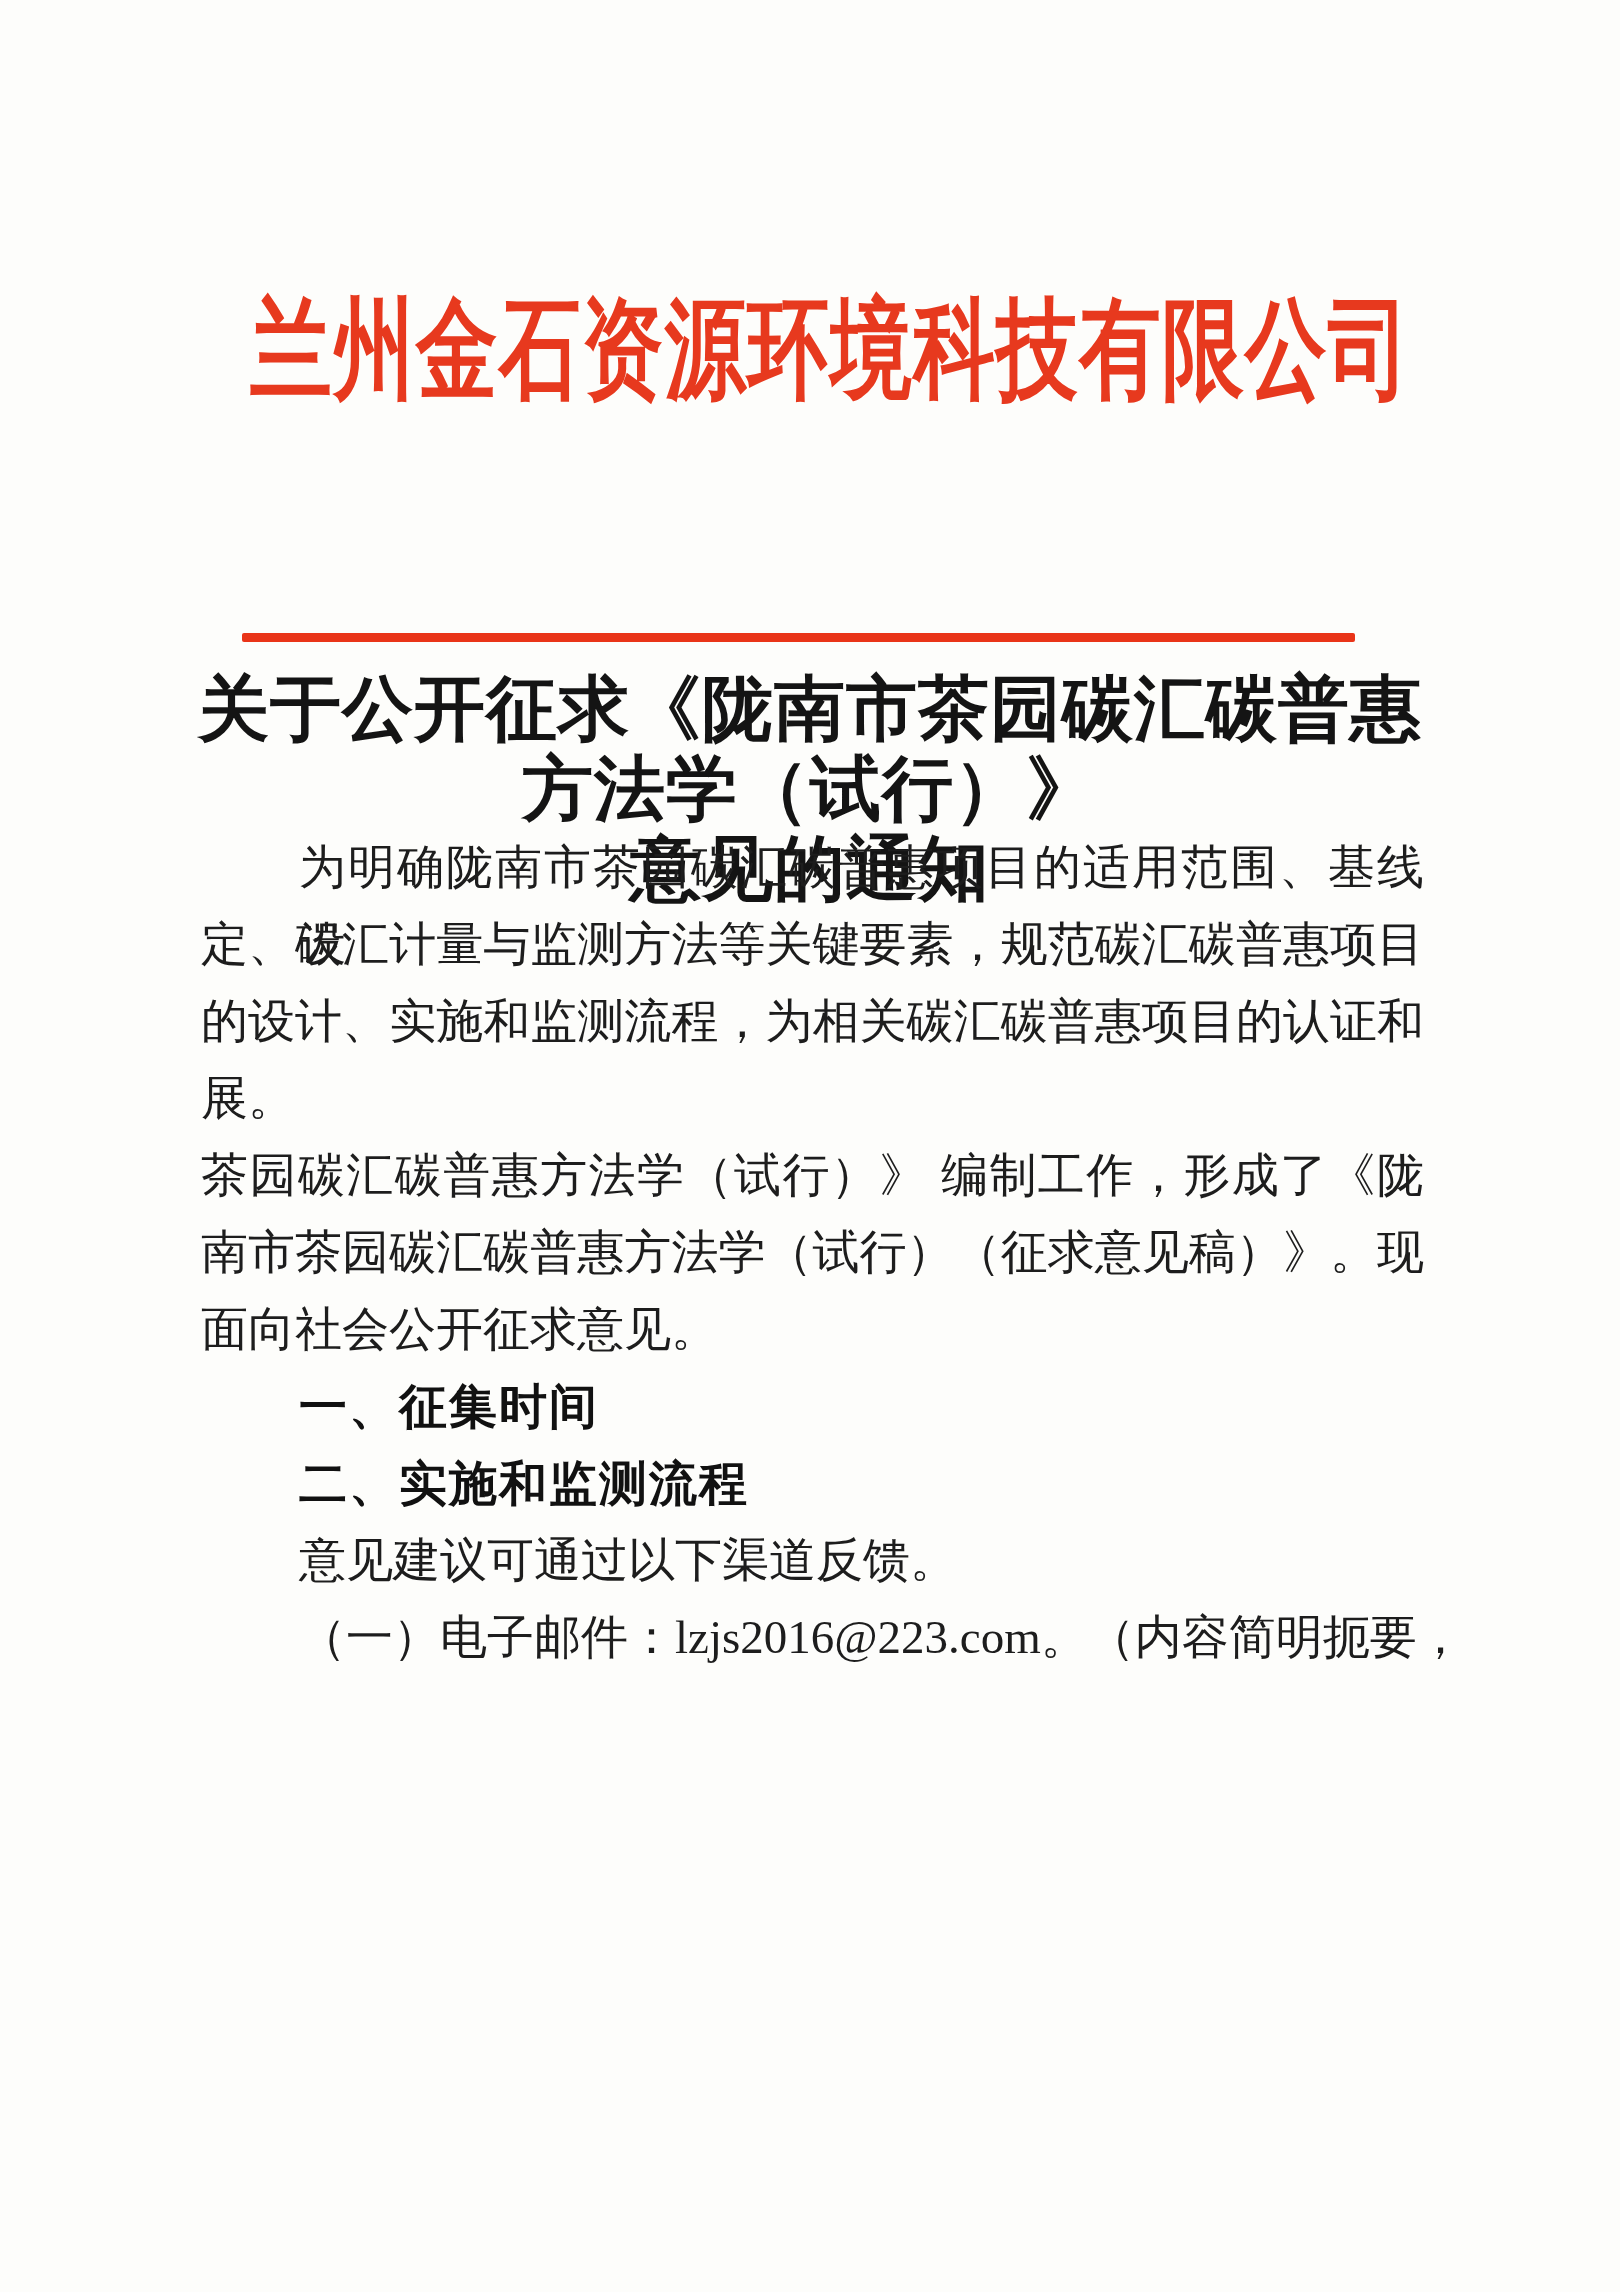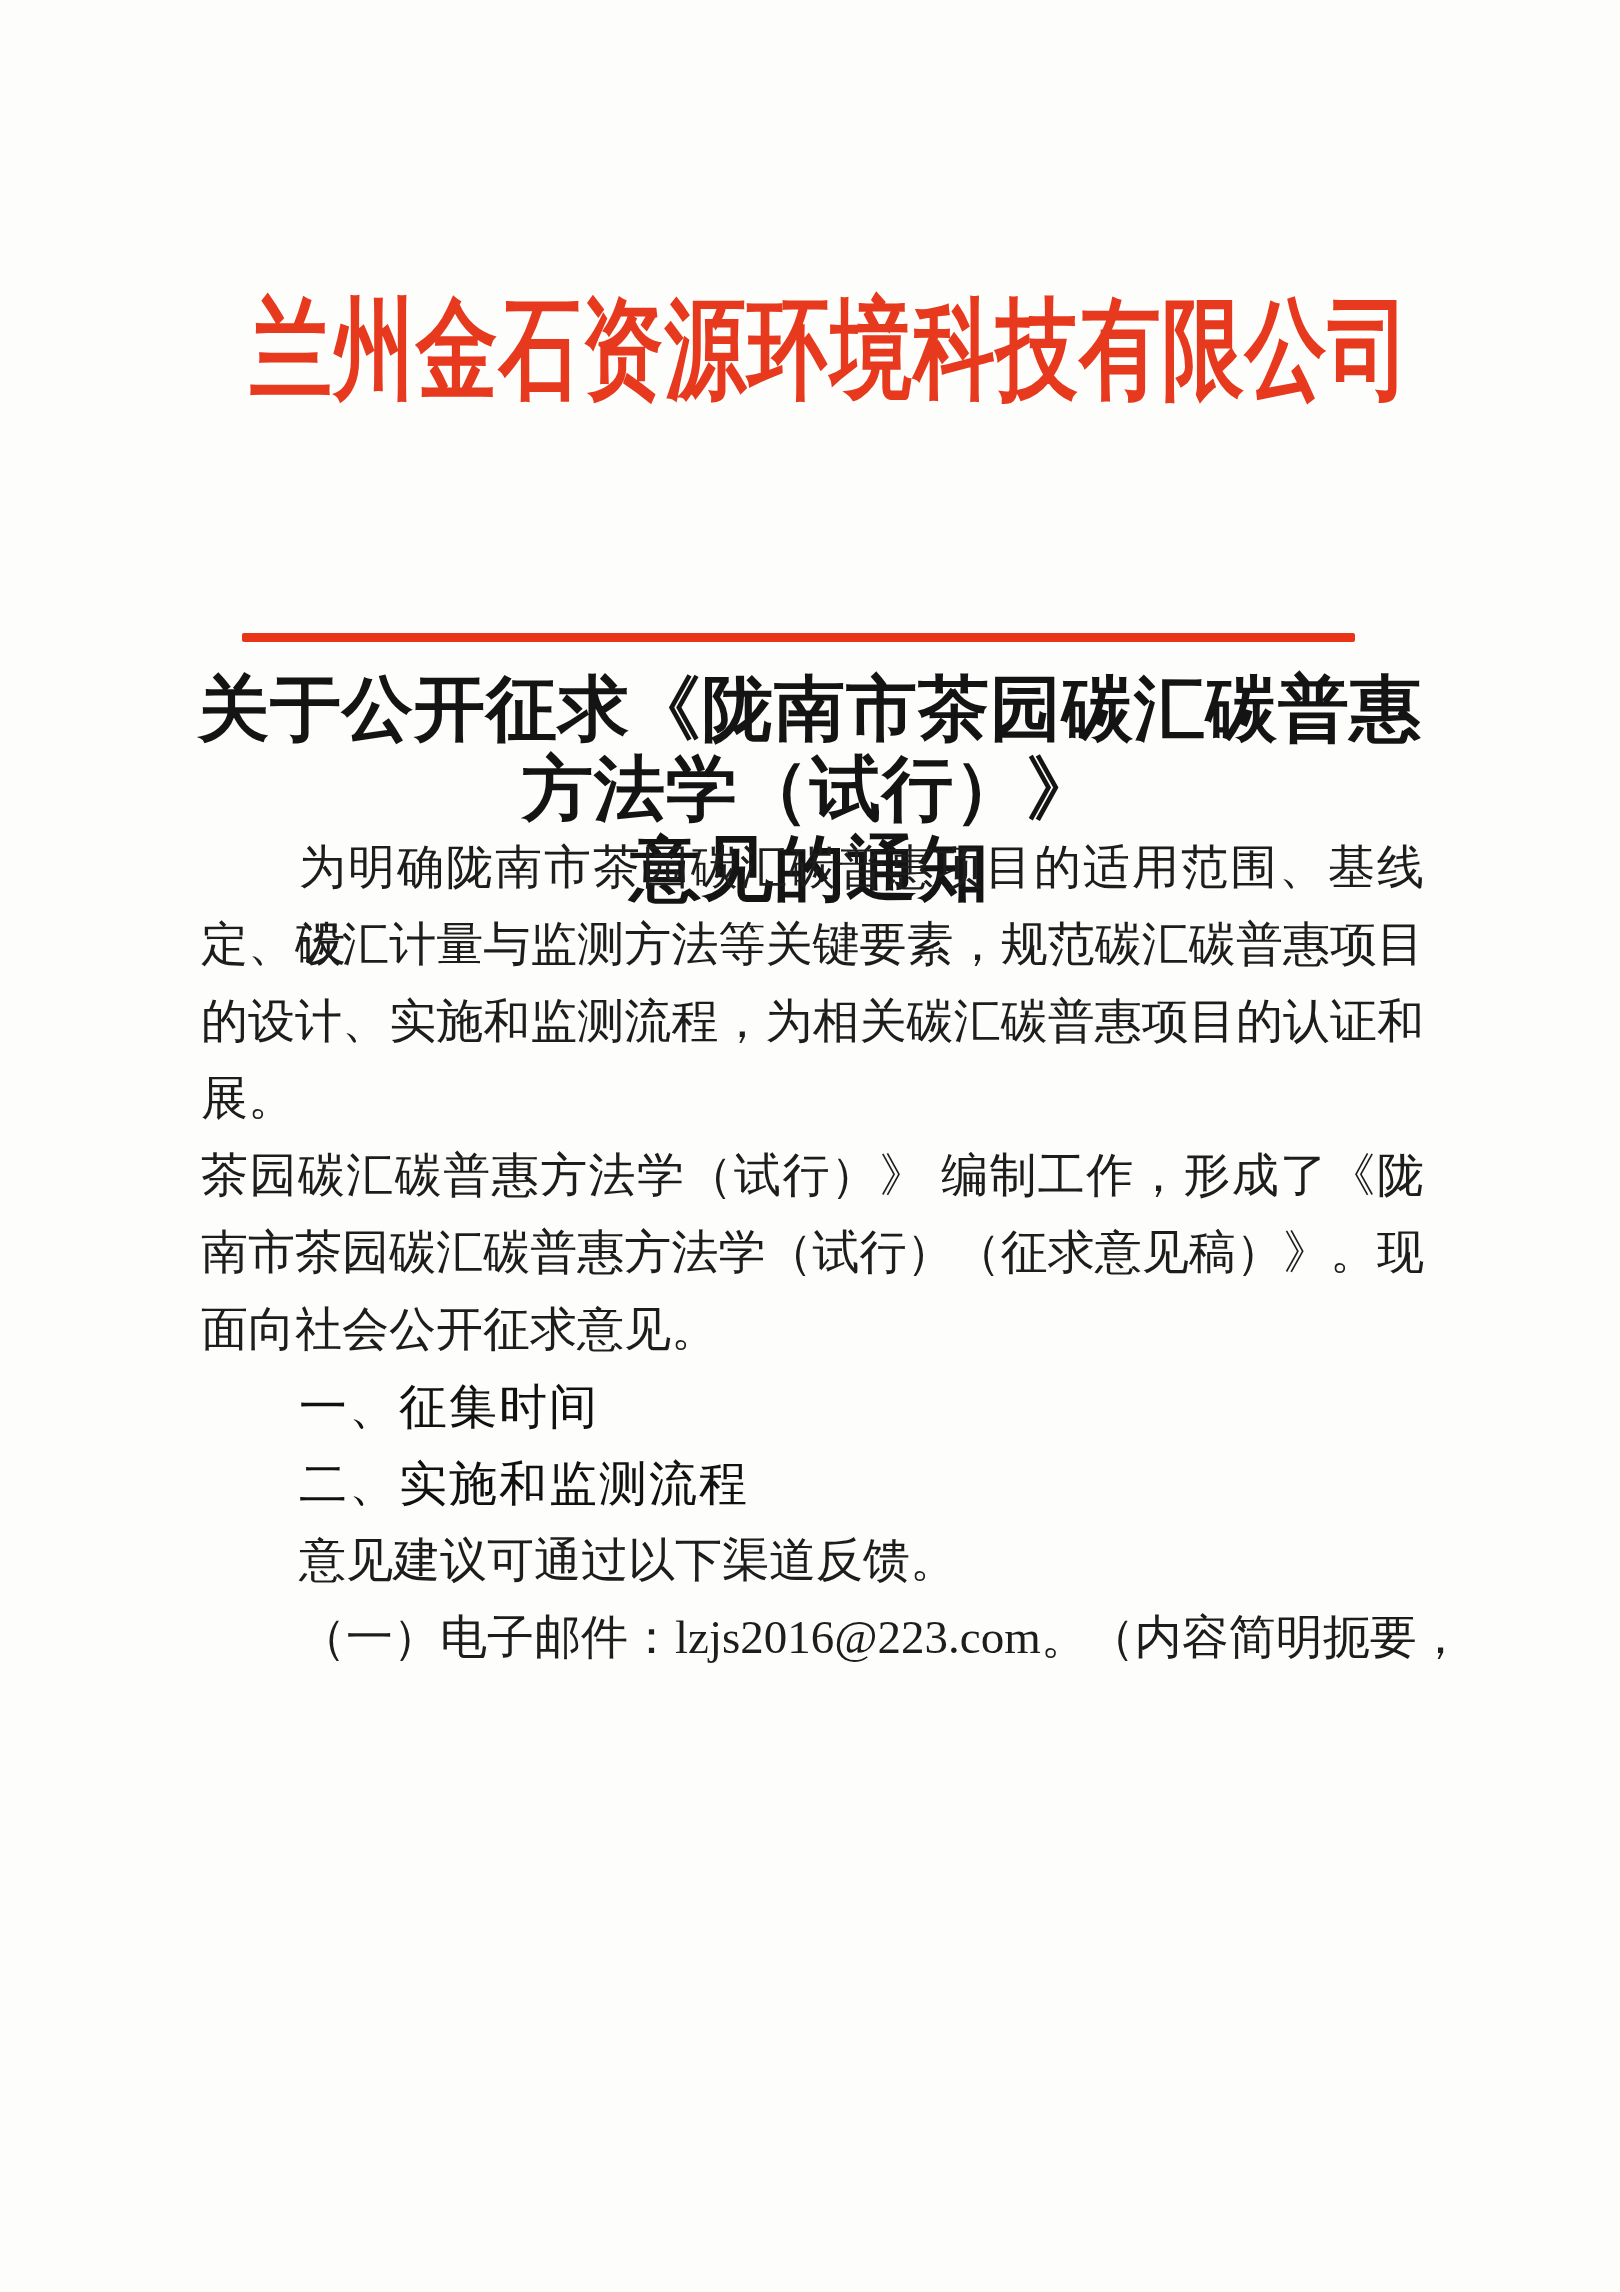--- a/index.html
+++ b/index.html
@@ -78,21 +78,21 @@
     text-align: justify;
     text-align-last: justify;
   }
   
   .ind {
     padding-left: 98px;
   }
   
   .hd {
     font-family: "Liberation Sans", "DejaVu Sans", sans-serif;
-    font-weight: normal;
+    font-weight: bold;
     font-size: 48px;
     color: #111;
     letter-spacing: 2px;
   }
 </style>
 </head>
 <body>
 
 <div class="page">
 

